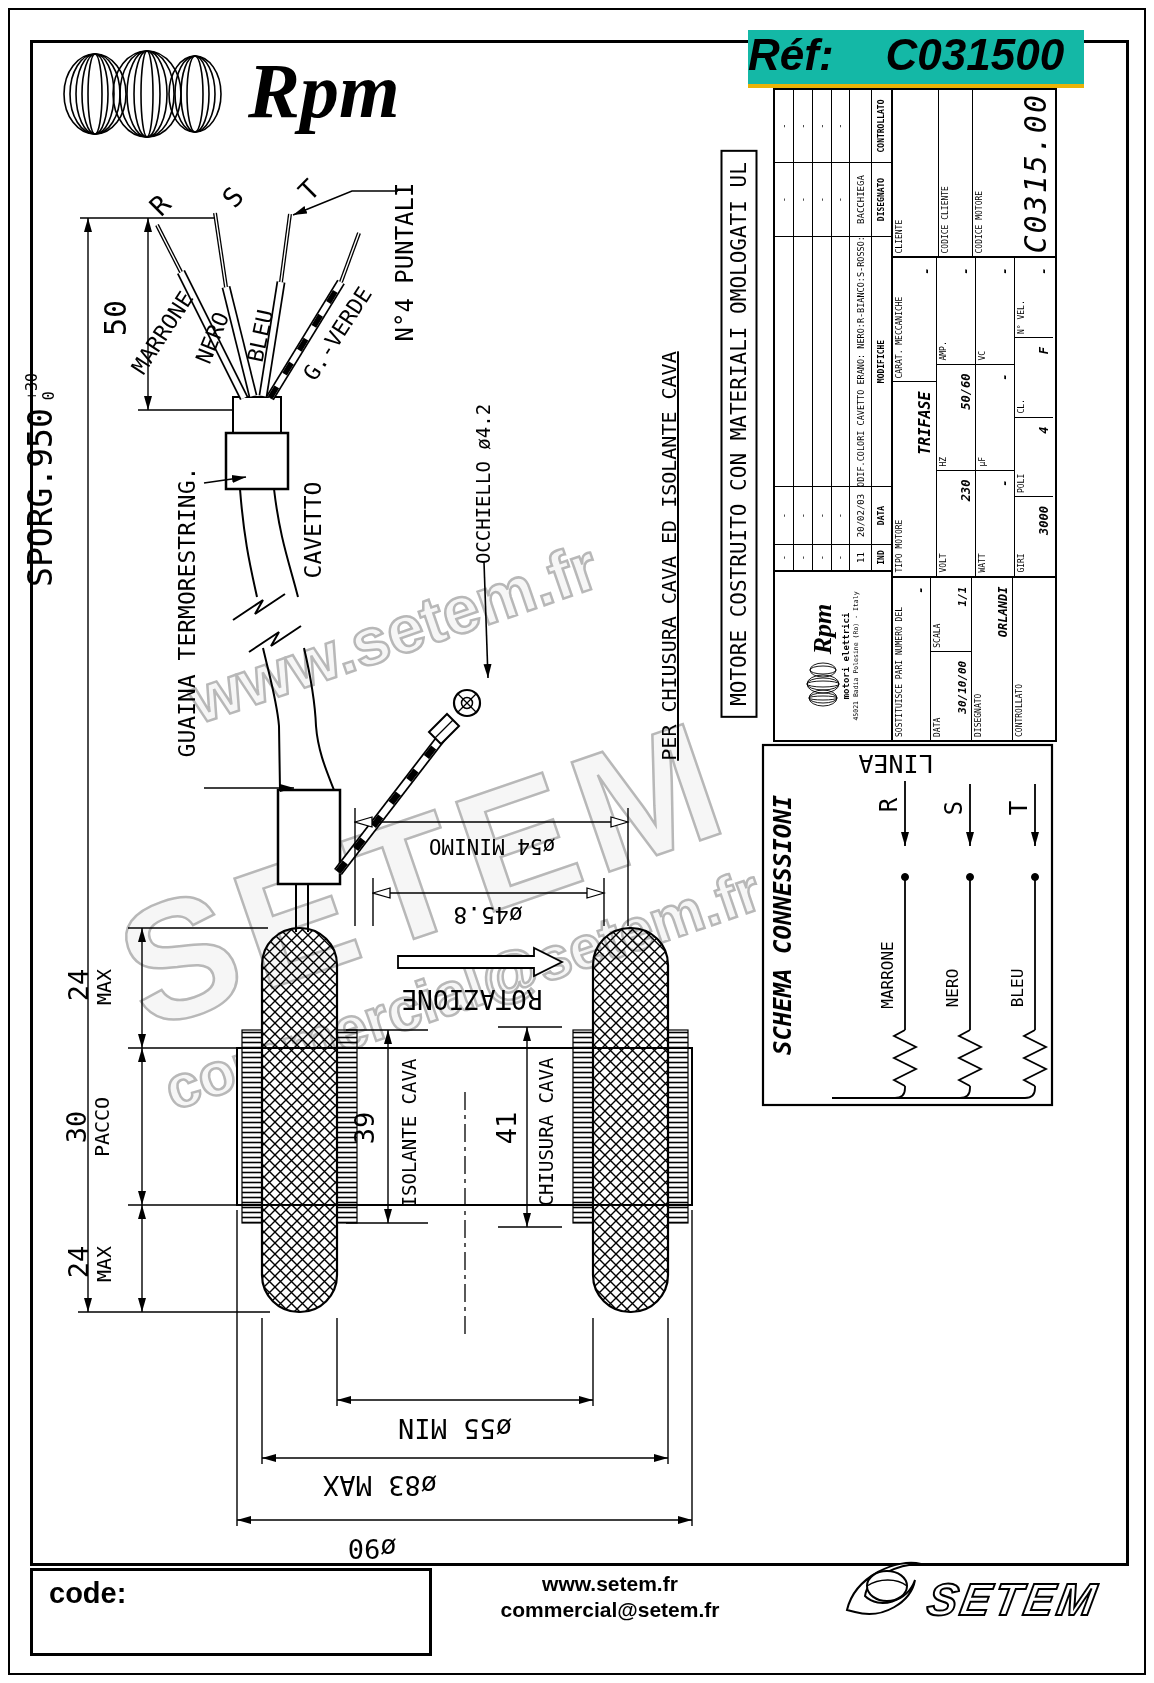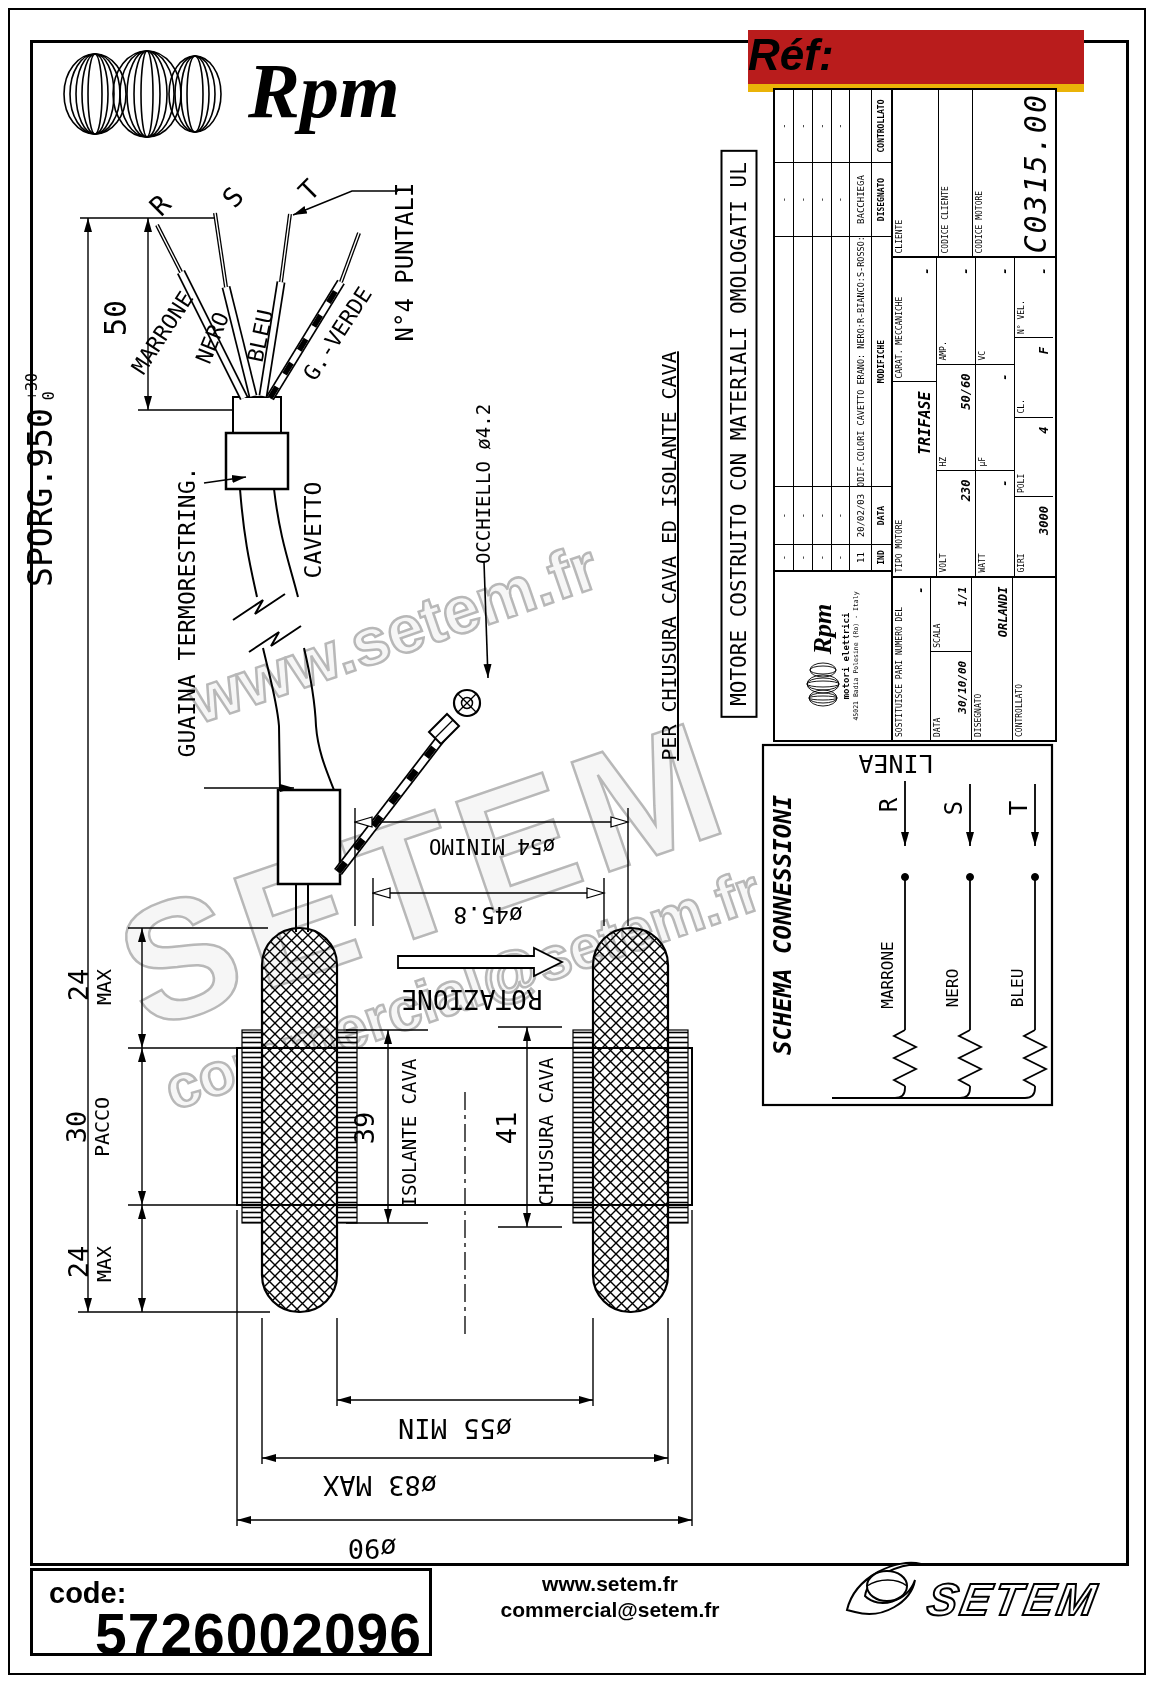--- a/index.html
+++ b/index.html
@@ -6,23 +6,23 @@
   .page{position:relative;width:1154px;height:1683px;background:#fff;overflow:hidden;
         font-family:"DejaVu Sans Mono",monospace;color:#000;}
   
   .lab{position:absolute;white-space:nowrap;font-family:"DejaVu Sans Mono",monospace;color:#000;
        transform:translate(-50%,-50%);line-height:1;}
   .r90{transform:translate(-50%,-50%) rotate(-90deg);}
   .r180{transform:translate(-50%,-50%) rotate(180deg);}
   .frame-outer{position:absolute;left:8px;top:8px;width:1134px;height:1663px;border:2px solid #000;}
   .frame-main{position:absolute;left:30px;top:40px;width:1093px;height:1520px;border:3px solid #000;}
   
-  .ref{position:absolute;left:748px;top:30px;width:336px;background:#b91c1c;
+  .ref{position:absolute;left:748px;top:30px;width:336px;background:#14b8a6;
        font-family:"Liberation Sans",sans-serif;font-style:italic;font-weight:bold;font-size:44px;
-       border-bottom:8px solid #eab308;padding-bottom:4px;display:flex;gap:52px;}
+       border-bottom:4px solid #eab308;padding-bottom:4px;display:flex;gap:52px;}
   .brandbox{position:absolute;left:52px;top:52px;display:flex;align-items:center;gap:14px;}
   .brandtxt{font-family:"Liberation Serif",serif;font-weight:bold;font-style:italic;font-size:78px;line-height:1;}
   
   .wm{position:absolute;white-space:nowrap;font-family:"Liberation Sans",sans-serif;font-weight:bold;
       -webkit-text-stroke:2.5px #b8b8b8;color:rgba(238,238,238,0.55);line-height:1;}
   
   .tblock{position:absolute;left:773px;top:88px;width:654px;height:284px;background:#fff;
           border:2px solid #000;transform-origin:0 0;transform:rotate(-90deg) translate(-654px,0);
           font-family:"DejaVu Sans Mono",monospace;box-sizing:border-box;}
   .tb-top{display:flex;height:118px;border-bottom:2px solid #000;box-sizing:border-box;}
@@ -266,20 +266,21 @@
       <path d="M22,34 C34,26 52,26 62,34" fill="none" stroke-width="1.5"></path>
     </g>
   </svg>
 
   <div class="brandbox">
     <span style="width:182px;display:inline-block;"></span>
     <span class="brandtxt">Rpm</span>
   </div>
   <div class="ref">
     <span>Réf:</span>
+    <span>C031500</span>
   </div>
 
   <div class="lab" style="left:116px;top:318px;font-size:30px;transform:translate(-50%,-50%) rotate(-90deg);">50</div>
 
   <div class="lab" style="left:40px;top:480px;transform:translate(-50%,-50%) rotate(-90deg);display:flex;align-items:center;gap:8px;">
     <span style="font-size:33px;">SPORG.950</span>
     <span style="display:inline-flex;flex-direction:column;font-size:15px;line-height:1.1;">
       <span>+30</span>
       <span>0</span>
     </span>
@@ -487,19 +488,18 @@
   <div class="lab r180" style="left:896px;top:763px;font-size:25px;">LINEA</div>
   <div class="lab r90" style="left:889px;top:805px;font-size:24px;">R</div>
   <div class="lab r90" style="left:954px;top:808px;font-size:24px;">S</div>
   <div class="lab r90" style="left:1019px;top:808px;font-size:24px;">T</div>
   <div class="lab r90" style="left:888px;top:975px;font-size:16px;">MARRONE</div>
   <div class="lab r90" style="left:953px;top:988px;font-size:16px;">NERO</div>
   <div class="lab r90" style="left:1018px;top:988px;font-size:16px;">BLEU</div>
 
   <div class="codebox">
     <div class="codelbl">code:</div>
-    <div class="codeval">5726002096</div>
   </div>
   <div class="f-site">www.setem.fr</div>
   <div class="f-mail">commercial@setem.fr</div>
   <div class="setemtxt">SETEM</div>
 
 </div>
 
 </body></html>

